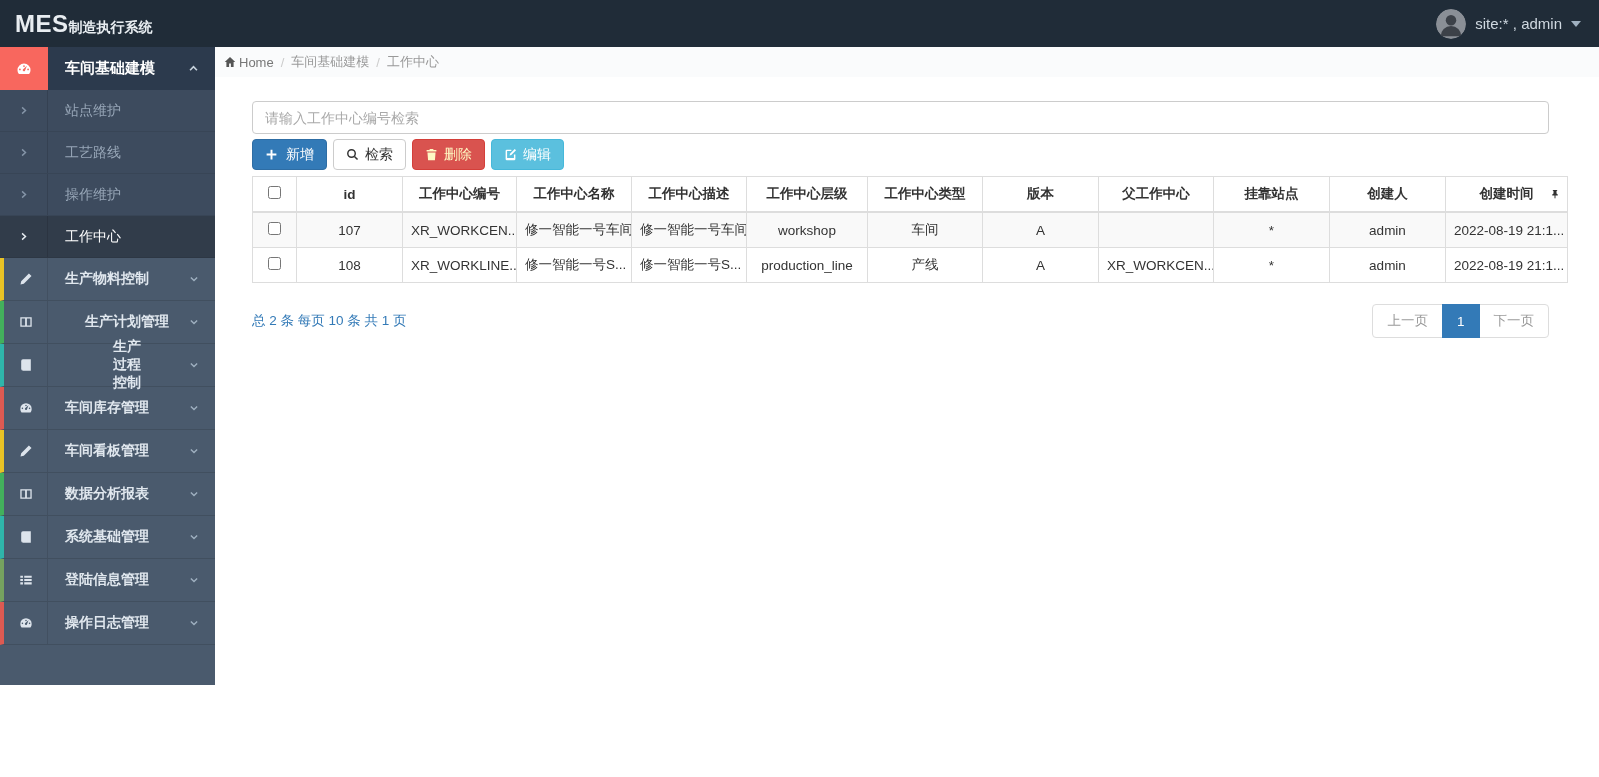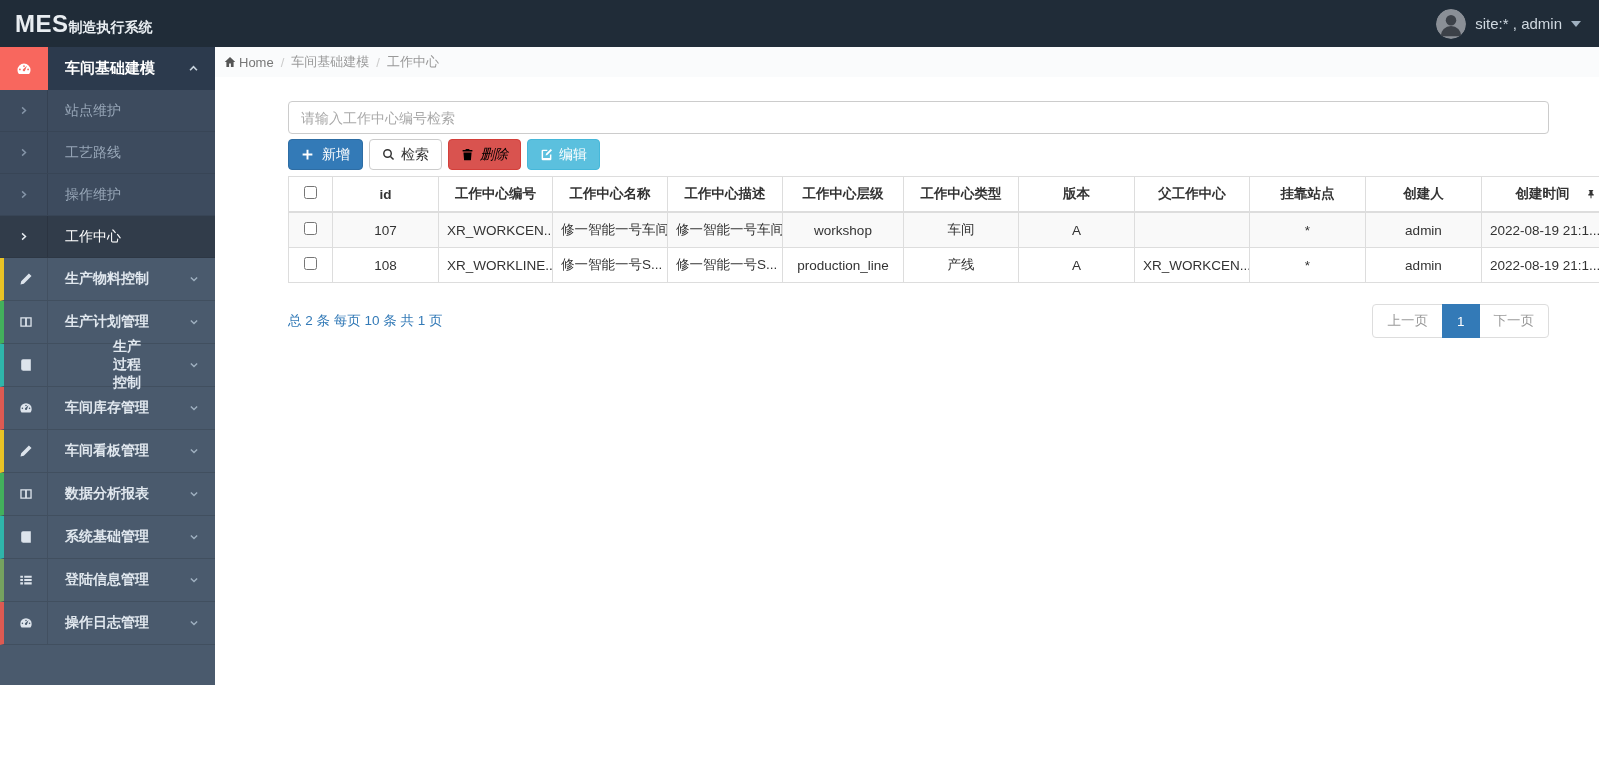--- a/index.html
+++ b/index.html
@@ -40,29 +40,29 @@
   .side-chevron { color:#9fb0c0; margin-right:16px; }
 
   
   .breadcrumb-bar { height:30px; background:#fafbfc; display:flex; align-items:center; padding-left:9px; font-size:13px; color:#999; gap:7px; }
   .crumb-home { display:flex; align-items:center; gap:3px; color:#777; cursor:pointer; }
   .crumb-sep { color:#ccc; }
   .crumb-link { color:#999; cursor:pointer; }
   .crumb-current { color:#999; }
 
   
-  .content { padding:24px 50px 0 37px;margin-left:36px; }
+  .content { padding:24px 50px 0 37px; }
   .search-input { width:100%; height:33px; border:1px solid #ccc; border-radius:4px; padding:0 12px; font-size:14px; color:#555; outline:none; font-family:inherit; }
   .search-input::placeholder { color:#a9a9a9; }
 
   .toolbar { margin-top:5px; display:flex; gap:6px; }
   .btn { height:31px; padding:0 12px; border-radius:4px; font-size:14px; display:inline-flex; align-items:center; gap:6px; cursor:pointer; font-family:inherit; border:1px solid transparent; }
   .btn-primary { background:#337ab7; border-color:#2e6da4; color:#fff;gap:8px; }
   .btn-default { background:#fff; border-color:#ccc; color:#333; }
-  .btn-danger { background:#d9534f; border-color:#d43f3a; color:#000000;font-style:italic; }
+  .btn-danger { background:#d9534f; border-color:#d43f3a; color:#fef9c3; }
   .btn-info { background:#5bc0de; border-color:#46b8da; color:#fff; }
 
   
   table { margin-top:6px; width:100%; border-collapse:collapse; font-size:13.5px; color:#333; table-layout:fixed; }
   th, td { border:1px solid #ddd; padding:8px 8px; text-align:center; overflow:hidden; white-space:nowrap; }
   th { font-weight:bold; border-bottom-width:2px; position:relative; }
   tbody tr.striped { background:#f9f9f9; }
   td.al { text-align:left; }
   .pin { position:absolute; right:7px; top:50%; transform:translateY(-50%); color:#333; cursor:pointer; }
   input[type=checkbox] { width:13px; height:13px; cursor:pointer; }
@@ -161,21 +161,21 @@
             <path fill="currentColor" d="M11.3 1.7l3 3L5.5 13.5l-3.8.8.8-3.8 8.8-8.8z"></path>
           </svg>
         </span>
       <span class="side-label">生产物料控制</span>
       <span class="side-chevron">
           <svg width="10" height="10" viewBox="0 0 16 16">
             <path fill="none" stroke="currentColor" stroke-width="2.2" d="M3 5.5l5 5 5-5"></path>
           </svg>
         </span>
     </div>
-    <div class="side-item" style="border-left-color: rgb(67, 176, 92);">
+    <div class="side-item" style="border-left-color: rgb(67, 176, 92); text-align: center;">
       <span class="side-icon">
           <svg width="14" height="14" viewBox="0 0 16 16">
             <path fill="currentColor" d="M1.5 2.5h13v11h-13v-11zM3 4v8h4V4H3zm6 0v8h4V4H9z"></path>
           </svg>
         </span>
       <span class="side-label">生产计划管理</span>
       <span class="side-chevron">
           <svg width="10" height="10" viewBox="0 0 16 16">
             <path fill="none" stroke="currentColor" stroke-width="2.2" d="M3 5.5l5 5 5-5"></path>
           </svg>

